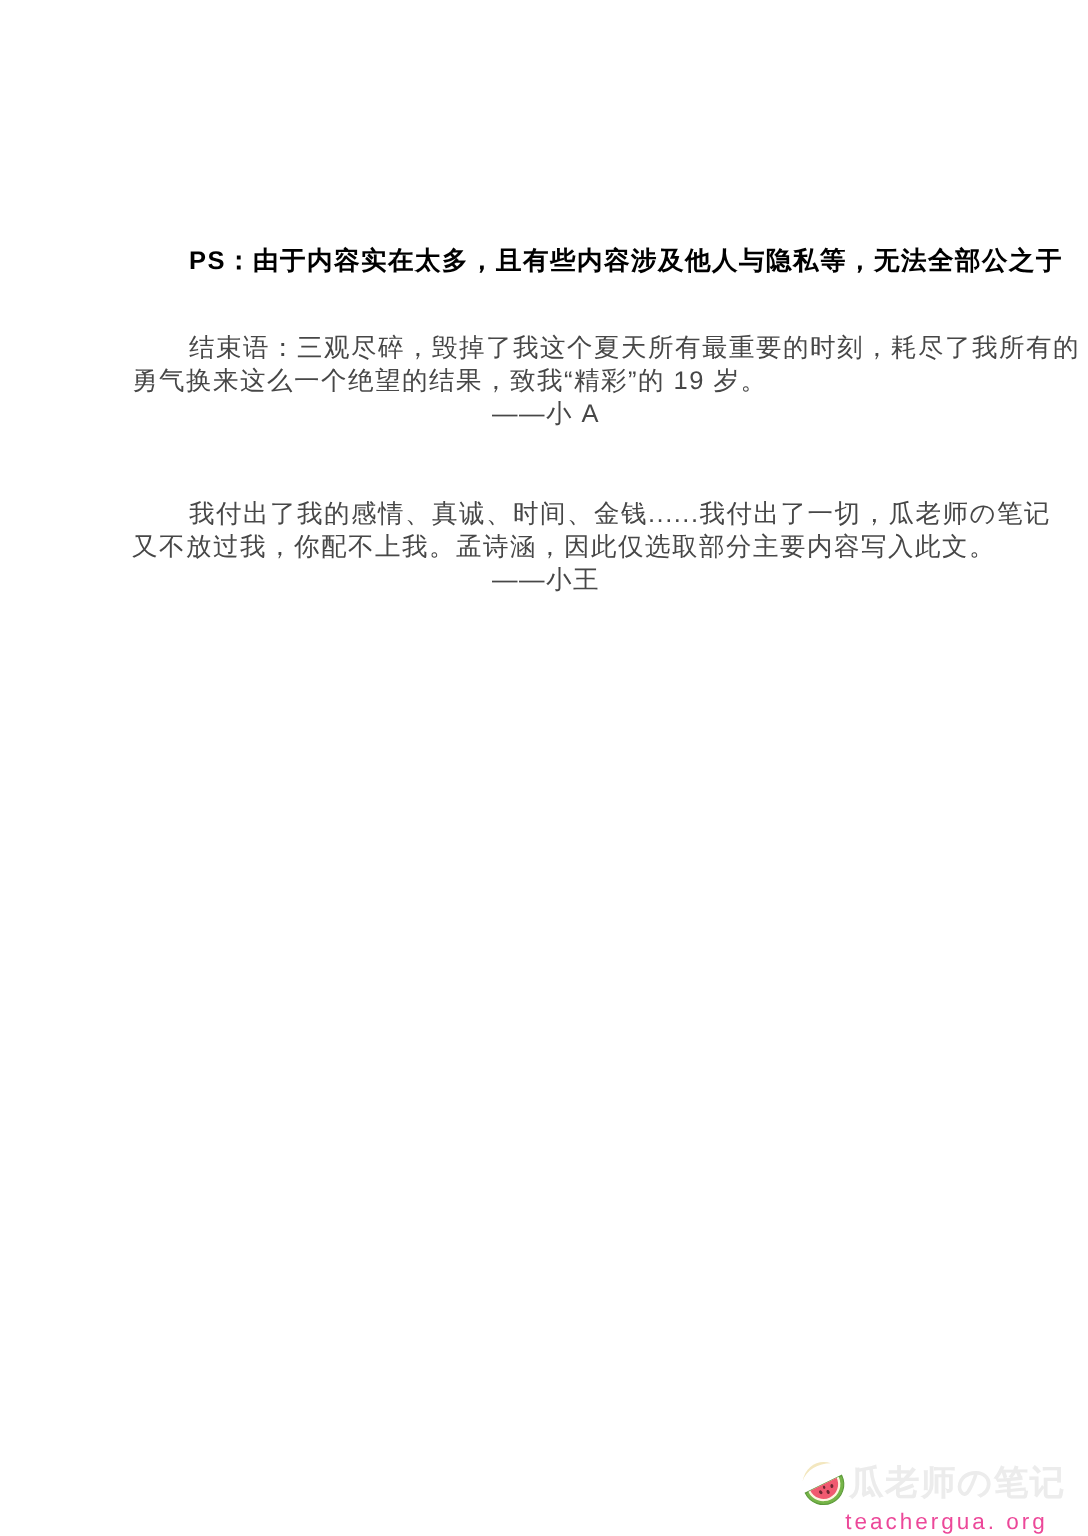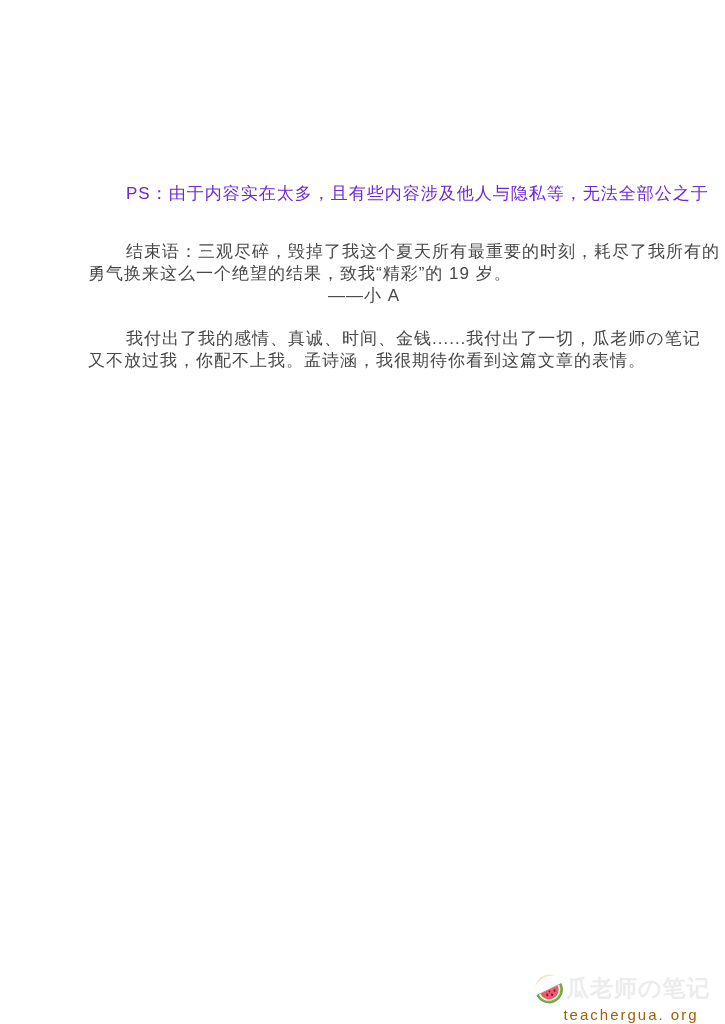--- a/index.html
+++ b/index.html
@@ -24,26 +24,25 @@
     left: 88px;
     top: 163px;
     width: 552px;
     font-size: 17px;
     line-height: 22px;
     letter-spacing: 1px;
     color: #474747;
   }
   .para { margin: 0; }
   .para.red {
-    color: #6d28d9;
-    font-weight: normal;
+    color: #000000;
+    font-weight: bold;
     margin-bottom: 36px;
-    margin-top: 20px;
   }
-  .para.closing { margin-bottom: 21px; }
+  .para.closing { margin-bottom: 45px; }
   .line {
     white-space: nowrap;
     height: 22px;
   }
   .line.first { padding-left: 38px; }
   .sig {
     text-align: center;
     height: 22px;
     white-space: nowrap;
   }
@@ -66,21 +65,21 @@
   .wm-title {
     font-size: 23px;
     font-weight: bold;
     color: #ececec;
     letter-spacing: 1px;
     white-space: nowrap;
     line-height: 34px;
   }
   .wm-url {
     font-size: 15px;
-    color: #a16207;
+    color: #ec4899;
     letter-spacing: 2px;
     text-align: center;
     margin-top: 1px;
     padding-left: 18px;
     white-space: nowrap;
   }
 </style>
 </head>
 <body>
 
@@ -93,21 +92,22 @@
     </div>
 
     <div class="para closing">
       <div class="line first">结束语：三观尽碎，毁掉了我这个夏天所有最重要的时刻，耗尽了我所有的</div>
       <div class="line">勇气换来这么一个绝望的结果，致我“精彩”的 19 岁。</div>
       <div class="sig">——小 A</div>
     </div>
 
     <div class="para">
       <div class="line first">我付出了我的感情、真诚、时间、金钱......我付出了一切，瓜老师の笔记</div>
-      <div class="line">又不放过我，你配不上我。孟诗涵，我很期待你看到这篇文章的表情。</div>
+      <div class="line">又不放过我，你配不上我。孟诗涵，因此仅选取部分主要内容写入此文。</div>
+      <div class="sig">——小王</div>
     </div>
 
   </div>
 
   <div class="watermark">
     <div class="wm-row">
       <span class="wm-icon">
         <svg width="34" height="34" viewBox="0 0 68 68" xmlns="http://www.w3.org/2000/svg">
 
           <path d="M44 9 C28 3 10 12 6 33 C11 18 27 9 44 9 Z" fill="#f3e7bf"></path>

